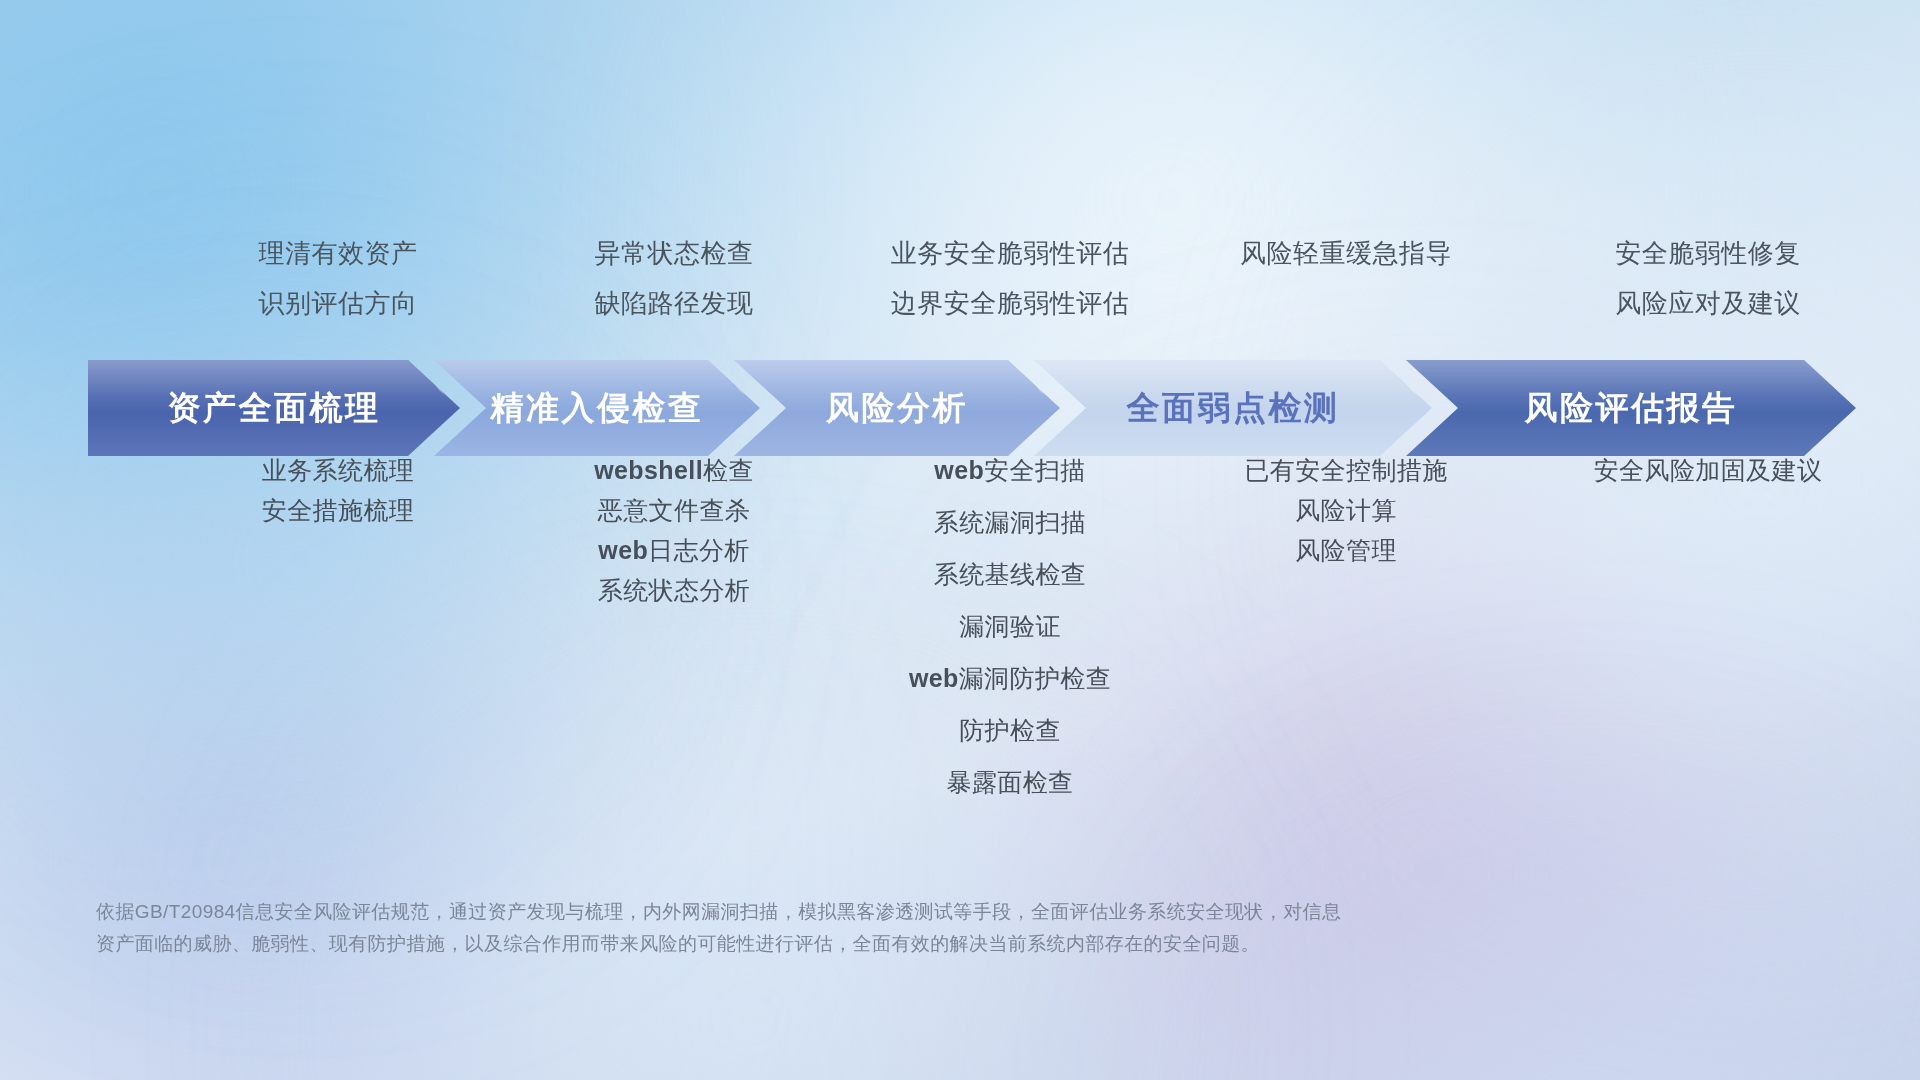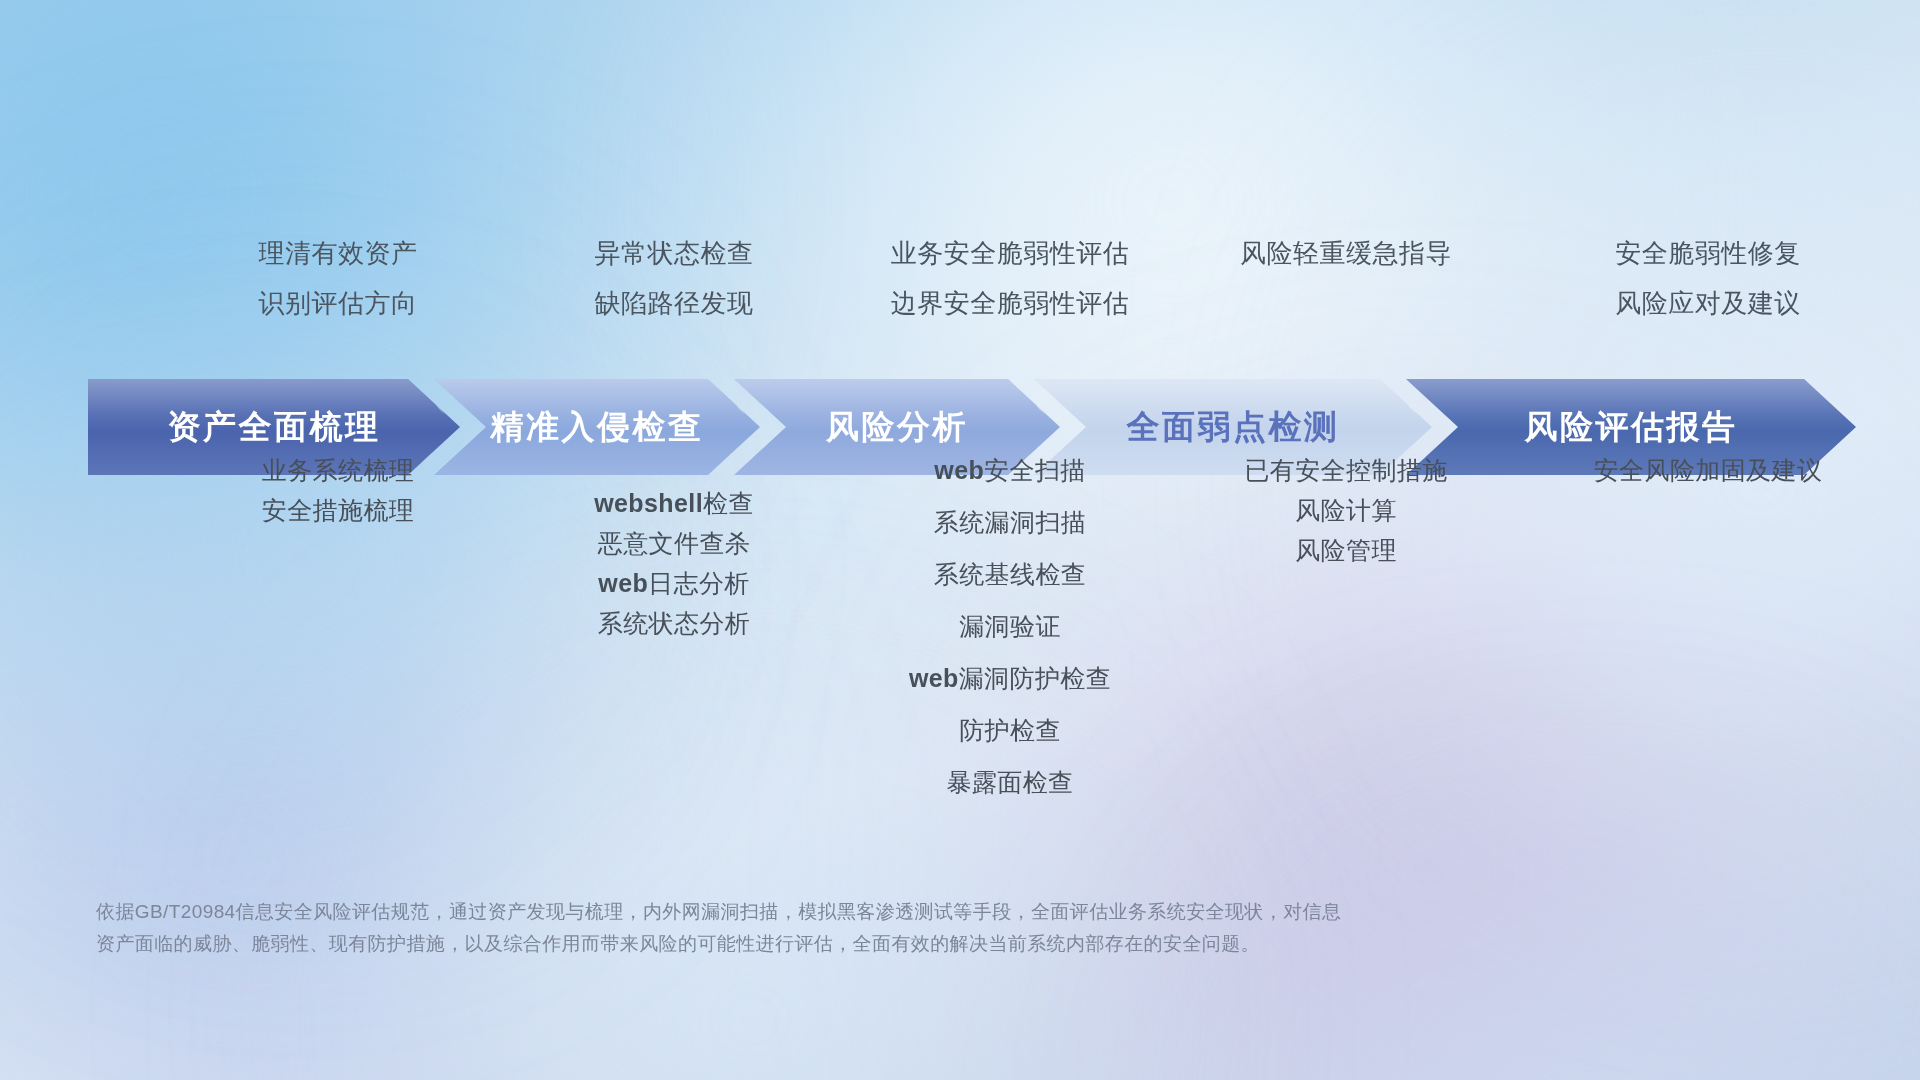--- a/index.html
+++ b/index.html
@@ -43,21 +43,21 @@
   .col { display:flex; flex-direction:column; align-items:center; }
 
   
   #top-row { top:228px; }
   .top-line {
     font-size:26px; color:#4a5560; line-height:50px;
     letter-spacing:0.5px; white-space:nowrap; font-weight:400;
   }
 
   
-  #banner { position:absolute; left:88px; top:379px; width:1768px; height:96px; display:flex; }
+  #banner { position:absolute; left:88px; top:360px; width:1768px; height:96px; display:flex; }
   .chev {
     position:relative; height:96px;
     display:flex; align-items:center; justify-content:center;
     margin-left:-26px;
     -webkit-clip-path: polygon(0 0, calc(100% - 52px) 0, 100% 50%, calc(100% - 52px) 100%, 0 100%, 52px 50%);
     clip-path: polygon(0 0, calc(100% - 52px) 0, 100% 50%, calc(100% - 52px) 100%, 0 100%, 52px 50%);
   }
   .chev:first-child {
     margin-left:0;
     -webkit-clip-path: polygon(0 0, calc(100% - 52px) 0, 100% 50%, calc(100% - 52px) 100%, 0 100%);
@@ -169,21 +169,21 @@
         <div class="sheen"></div>
         <div class="label">风险评估报告</div>
       </div>
     </div>
 
   <div class="row" id="bottom-row" style="padding-left: 92px;">
       <div class="col" style="width: 372px;">
         <div class="bot-line">业务系统梳理</div>
         <div class="bot-line">安全措施梳理</div>
       </div>
-      <div class="col" style="width: 300px; margin-top: 33px;">
+      <div class="col" style="width: 300px;">
         <div class="bot-line"><b>webshell</b>检查</div>
         <div class="bot-line">恶意文件查杀</div>
         <div class="bot-line"><b>web</b>日志分析</div>
         <div class="bot-line">系统状态分析</div>
       </div>
       <div class="col" style="width: 372px; gap: 12px;">
         <div class="bot-line"><b>web</b>安全扫描</div>
         <div class="bot-line">系统漏洞扫描</div>
         <div class="bot-line">系统基线检查</div>
         <div class="bot-line">漏洞验证</div>

